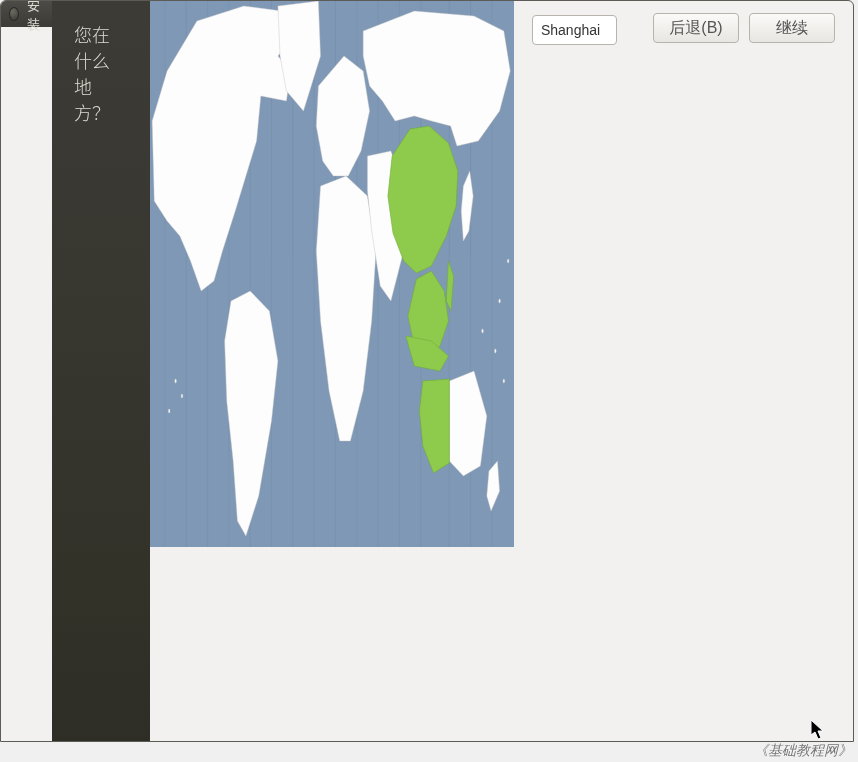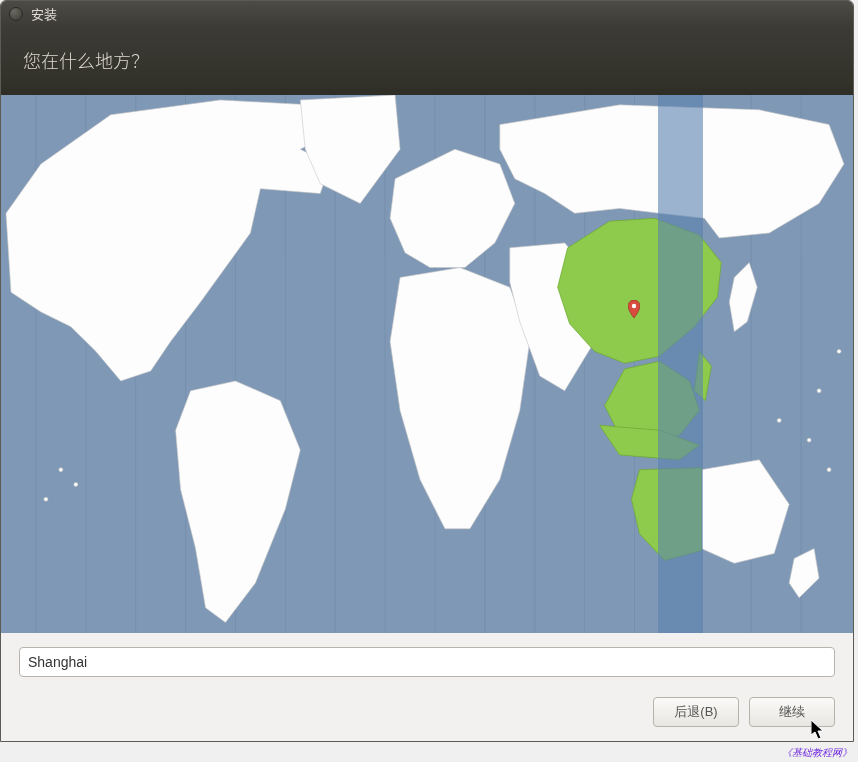--- a/index.html
+++ b/index.html
@@ -11,21 +11,21 @@
     overflow: hidden;
   }
   .window {
     width: 854px;
     height: 742px;
     background: #f2f1f0;
     border: 1px solid #5c5b56;
     border-radius: 6px 6px 0 0;
     overflow: hidden;
     display: flex;
-    flex-direction: column;
+    flex-direction: row;
   }
   .titlebar {
     height: 26px;
     background: linear-gradient(to bottom, #4c4b46, #3c3b36);
     display: flex;
     align-items: center;
     padding: 0 8px;
     color: #dfdbd2;
     font-size: 13px;
     gap: 8px;
@@ -90,34 +90,34 @@
   .button-row {
     display: flex;
     justify-content: flex-end;
     gap: 10px;
     padding: 12px 18px 14px 18px;
   }
   .btn {
     min-width: 86px;
     height: 30px;
     padding: 0 14px;
-    font-size: 13px;
+    font-size: 16px;
     color: #555;
     background: linear-gradient(to bottom, #fafaf8, #e8e6e2);
     border: 1px solid #b8b4ac;
     border-radius: 4px;
     cursor: pointer;
   }
   .watermark {
     position: absolute;
     right: 6px;
     bottom: 2px;
-    font-size: 10px;
+    font-size: 14px;
     font-family: serif;
-    color: #6d28d9;
+    color: #737373;
     font-style: italic;
     text-shadow: 0 0 1px #fff;
   }
   .cursor {
     position: absolute;
     left: 811px;
     top: 720px;
     width: 16px;
     height: 20px;
     pointer-events: none;

